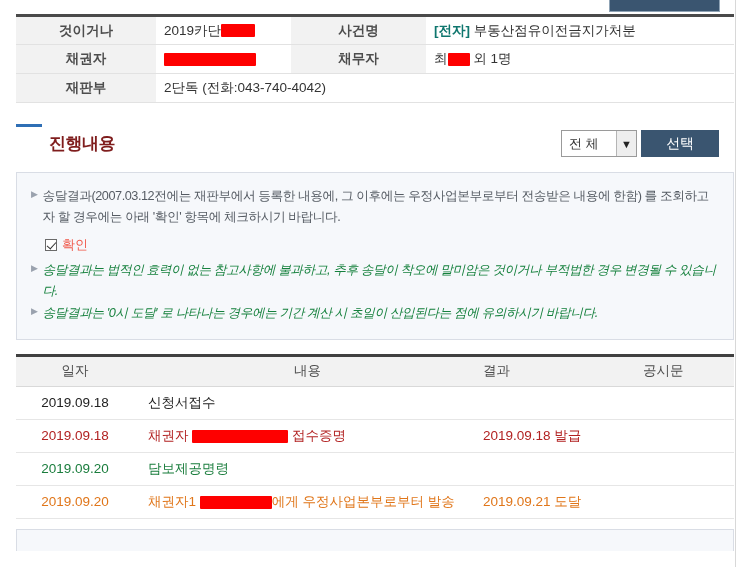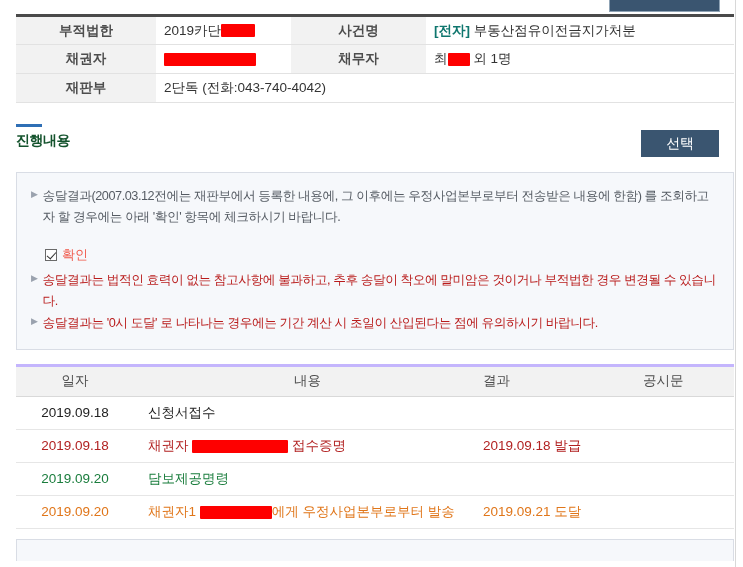--- a/index.html
+++ b/index.html
@@ -83,24 +83,25 @@
     position: relative;
     margin: 21px 8px 0 8px;
     height: 42px;
   }
   .accent-bar {
     width: 26px; height: 3px;
     background: #2f6fb5;
     margin-bottom: 5px;
   }
   .section-title {
-    font-size: 14px;
+    font-size: 17px;
     font-weight: bold;
-    color: #14532d;
+    color: #7f1d1d;
     letter-spacing: -0.5px;
+    margin-left: 33px;
   }
   .head-controls {
     position: absolute;
     right: 0; top: 6px;
     display: flex; align-items: stretch;
   }
   .select-box {
     width: 76px; height: 27px;
     border: 1px solid #9a9a9a;
     background: #ffffff;
@@ -144,24 +145,24 @@
     margin-bottom: 2px;
   }
   .bullet {
     color: #9aa2ae;
     font-size: 9px;
     line-height: 1.9;
     margin-right: 5px;
     flex: none;
   }
   .n-gray { color: #555b63; }
-  .n-red  { color: #b91c1c; }
+  .n-red  { color: #15803d; font-style: italic; }
   .check-row {
     display: flex; align-items: center;
-    margin: 19px 0 6px 14px;
+    margin: 9px 0 6px 14px;
     font-size: 13px;
     color: #f0584a;
   }
   .checkbox {
     width: 12px; height: 12px;
     border: 1px solid #6a6a6a;
     background: #ffffff;
     margin-right: 5px;
     position: relative;
     flex: none;
@@ -174,21 +175,21 @@
     border: solid #333333;
     border-width: 0 1.6px 1.6px 0;
     transform: rotate(42deg);
   }
 
   
   .prog-wrap { margin: 14px 8px 0 8px; }
   .prog-table {
     width: 718px;
     border-collapse: collapse;
-    border-top: 3px solid #c4b5fd;
+    border-top: 3px solid #404040;
     table-layout: fixed;
   }
   .prog-table th {
     background: #f2f2f2;
     color: #4d4d4d;
     font-size: 13.5px;
     font-weight: normal;
     height: 31px;
     border-bottom: 1px solid #d9d9d9;
   }
@@ -223,21 +224,21 @@
 
   <div class="content">
 
     <div class="topbar">
       <div class="top-button"></div>
     </div>
 
     <table class="case-table">
       <tbody>
         <tr>
-          <th class="col-label">부적법한</th>
+          <th class="col-label">것이거나</th>
           <td class="col-value">
             <span>2019카단</span><span class="redact" style="width:34px"></span>
           </td>
           <th class="col-label2">사건명</th>
           <td>
             <span class="tag-green">[전자]</span><span> 부동산점유이전금지가처분</span>
           </td>
         </tr>
         <tr>
           <th class="col-label">채권자</th>
@@ -253,20 +254,24 @@
           <th class="col-label">재판부</th>
           <td colspan="3">2단독 (전화:043-740-4042)</td>
         </tr>
       </tbody>
     </table>
 
     <div class="section-head">
       <div class="accent-bar"></div>
       <div class="section-title">진행내용</div>
       <div class="head-controls">
+        <div class="select-box">
+          <span>전 체</span>
+          <span class="select-arrow">▼</span>
+        </div>
         <button class="select-btn">선택</button>
       </div>
     </div>
 
     <div class="notice">
       <div class="notice-line">
         <span class="bullet">▶</span>
         <span class="n-gray">송달결과(2007.03.12전에는 재판부에서 등록한 내용에, 그 이후에는 우정사업본부로부터 전송받은 내용에 한함) 를 조회하고자 할 경우에는 아래 '확인' 항목에 체크하시기 바랍니다.</span>
       </div>
       <div class="check-row">

